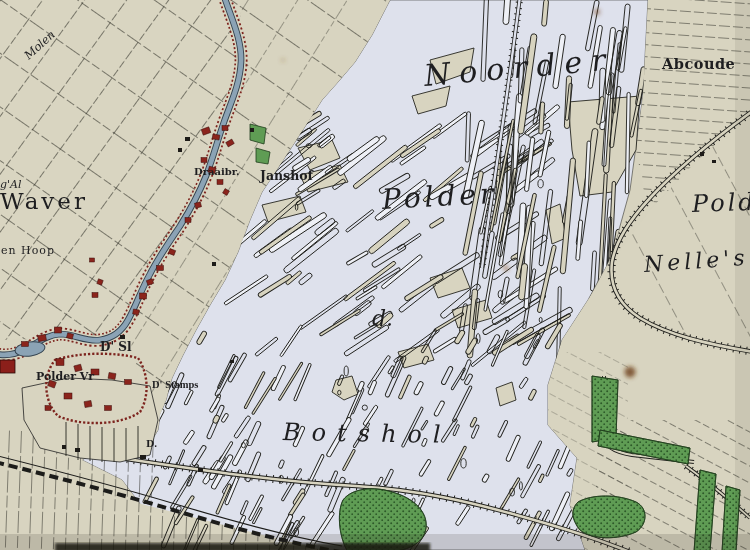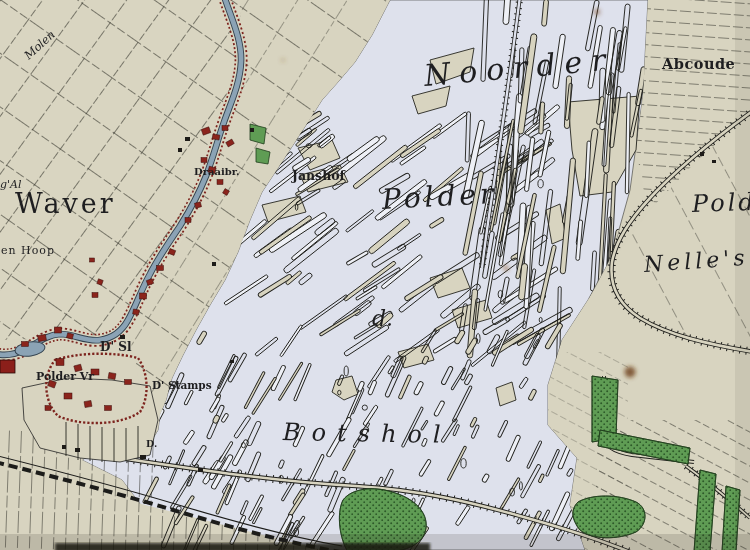--- a/index.html
+++ b/index.html
@@ -632,24 +632,24 @@
 </svg>
 
 <div id="labels">
   <span class="lbl ital" style="left:424px;top:58px;font-size:30px;letter-spacing:9px;transform:rotate(-5deg);">Noorder</span>
   <span class="lbl ital" style="left:382px;top:183px;font-size:28px;letter-spacing:4px;transform:rotate(-3deg);">Polder</span>
   <span class="lbl ital" style="left:372px;top:306px;font-size:22px;">d.</span>
   <span class="lbl ital" style="left:283px;top:418px;font-size:24px;letter-spacing:11px;transform:rotate(1deg);">Botshol</span>
   <span class="lbl ital" style="left:692px;top:190px;font-size:24px;letter-spacing:3px;transform:rotate(-2deg);">Polder</span>
   <span class="lbl ital" style="left:644px;top:252px;font-size:22px;letter-spacing:4px;transform:rotate(-4deg);">Nelle's</span>
   <span class="lbl setl" style="left:662px;top:55px;font-size:14.5px;letter-spacing:0.5px;">Abcoude</span>
-  <span class="lbl" style="left:15px;top:188px;font-size:27px;letter-spacing:3px;text-align:center;">Waver</span>
+  <span class="lbl" style="left:0;top:188px;font-size:23px;letter-spacing:3px;text-align:center;">Waver</span>
   <span class="lbl" style="left:1px;top:244px;font-size:11px;letter-spacing:1px;">en Hoop</span>
   <span class="lbl" style="left:0px;top:178px;font-size:11px;font-style:italic;">g'Al</span>
   <span class="lbl ital" style="left:26px;top:50px;font-size:11.5px;transform:rotate(-42deg);">Molen</span>
   <span class="lbl setl" style="left:146px;top:166px;font-size:10px;margin-left:48px;">Draaibr.</span>
-  <span class="lbl setl" style="left:260px;top:168px;font-size:12.5px;margin-left:32px;">Janshof</span>
+  <span class="lbl setl" style="left:260px;top:168px;font-size:12.5px;">Janshof</span>
   <span class="lbl setl" style="left:100px;top:340px;font-size:12px;">D' Sl</span>
   <span class="lbl setl" style="left:36px;top:370px;font-size:11px;">Polder Vr</span>
-  <span class="lbl setl" style="left:152px;top:379px;font-size:10.5px;">D' Stamps</span>
+  <span class="lbl setl" style="left:152px;top:379px;font-size:10.5px;font-family:Liberation Serif, serif;">D' Stamps</span>
   <span class="lbl setl" style="left:146px;top:438px;font-size:9.5px;">D.</span>
 </div>
 </div>
 
 </body></html>

